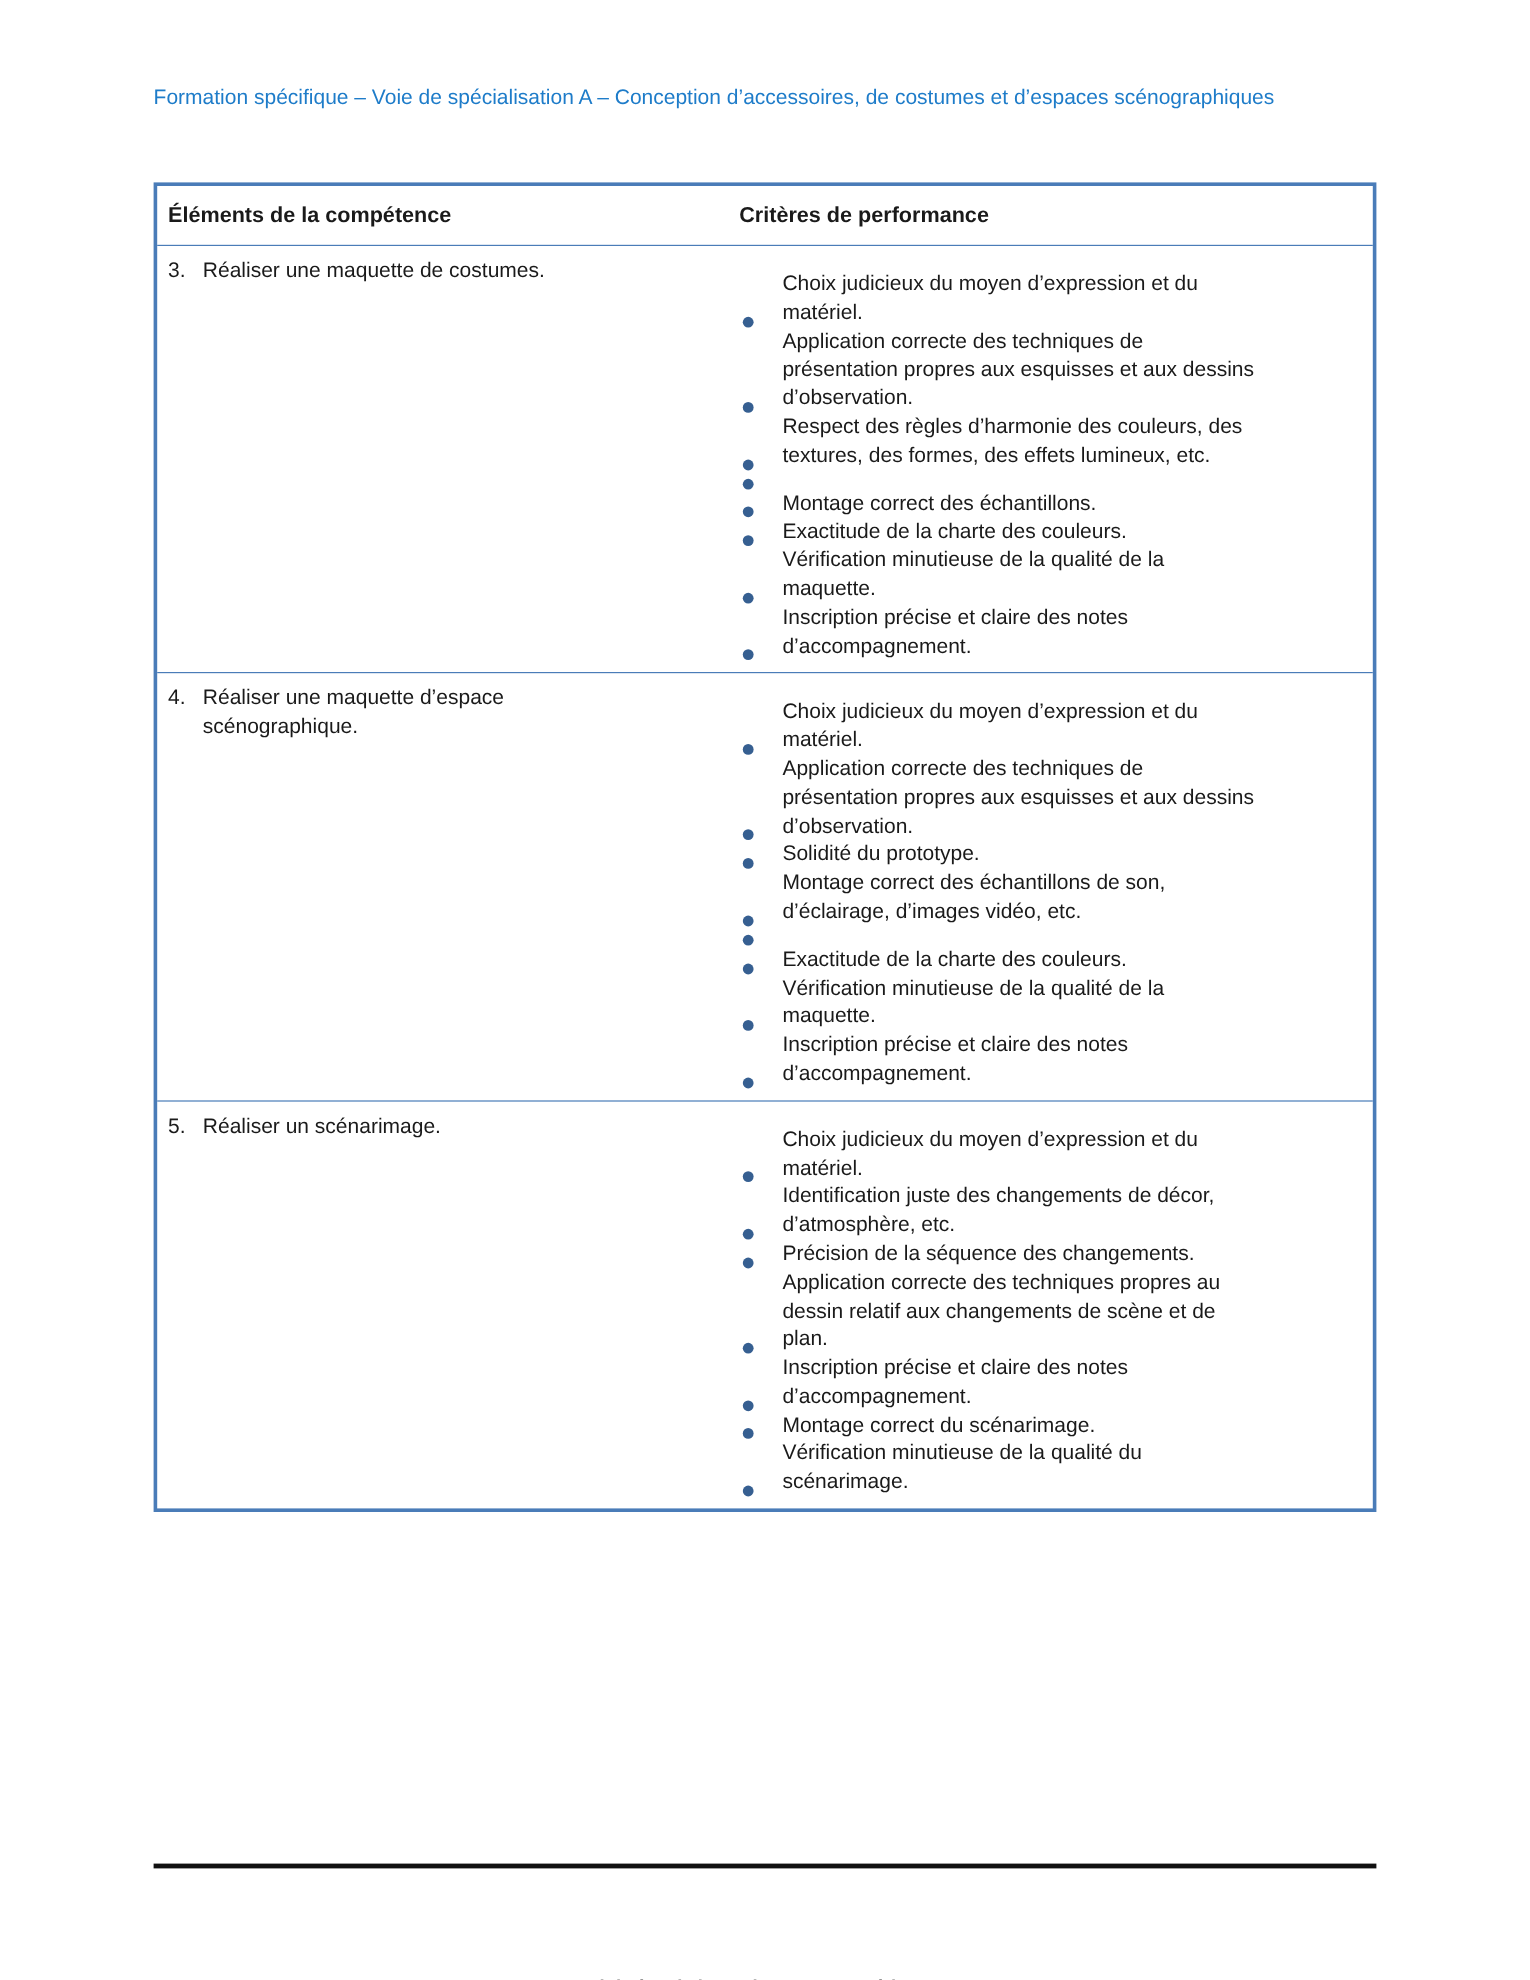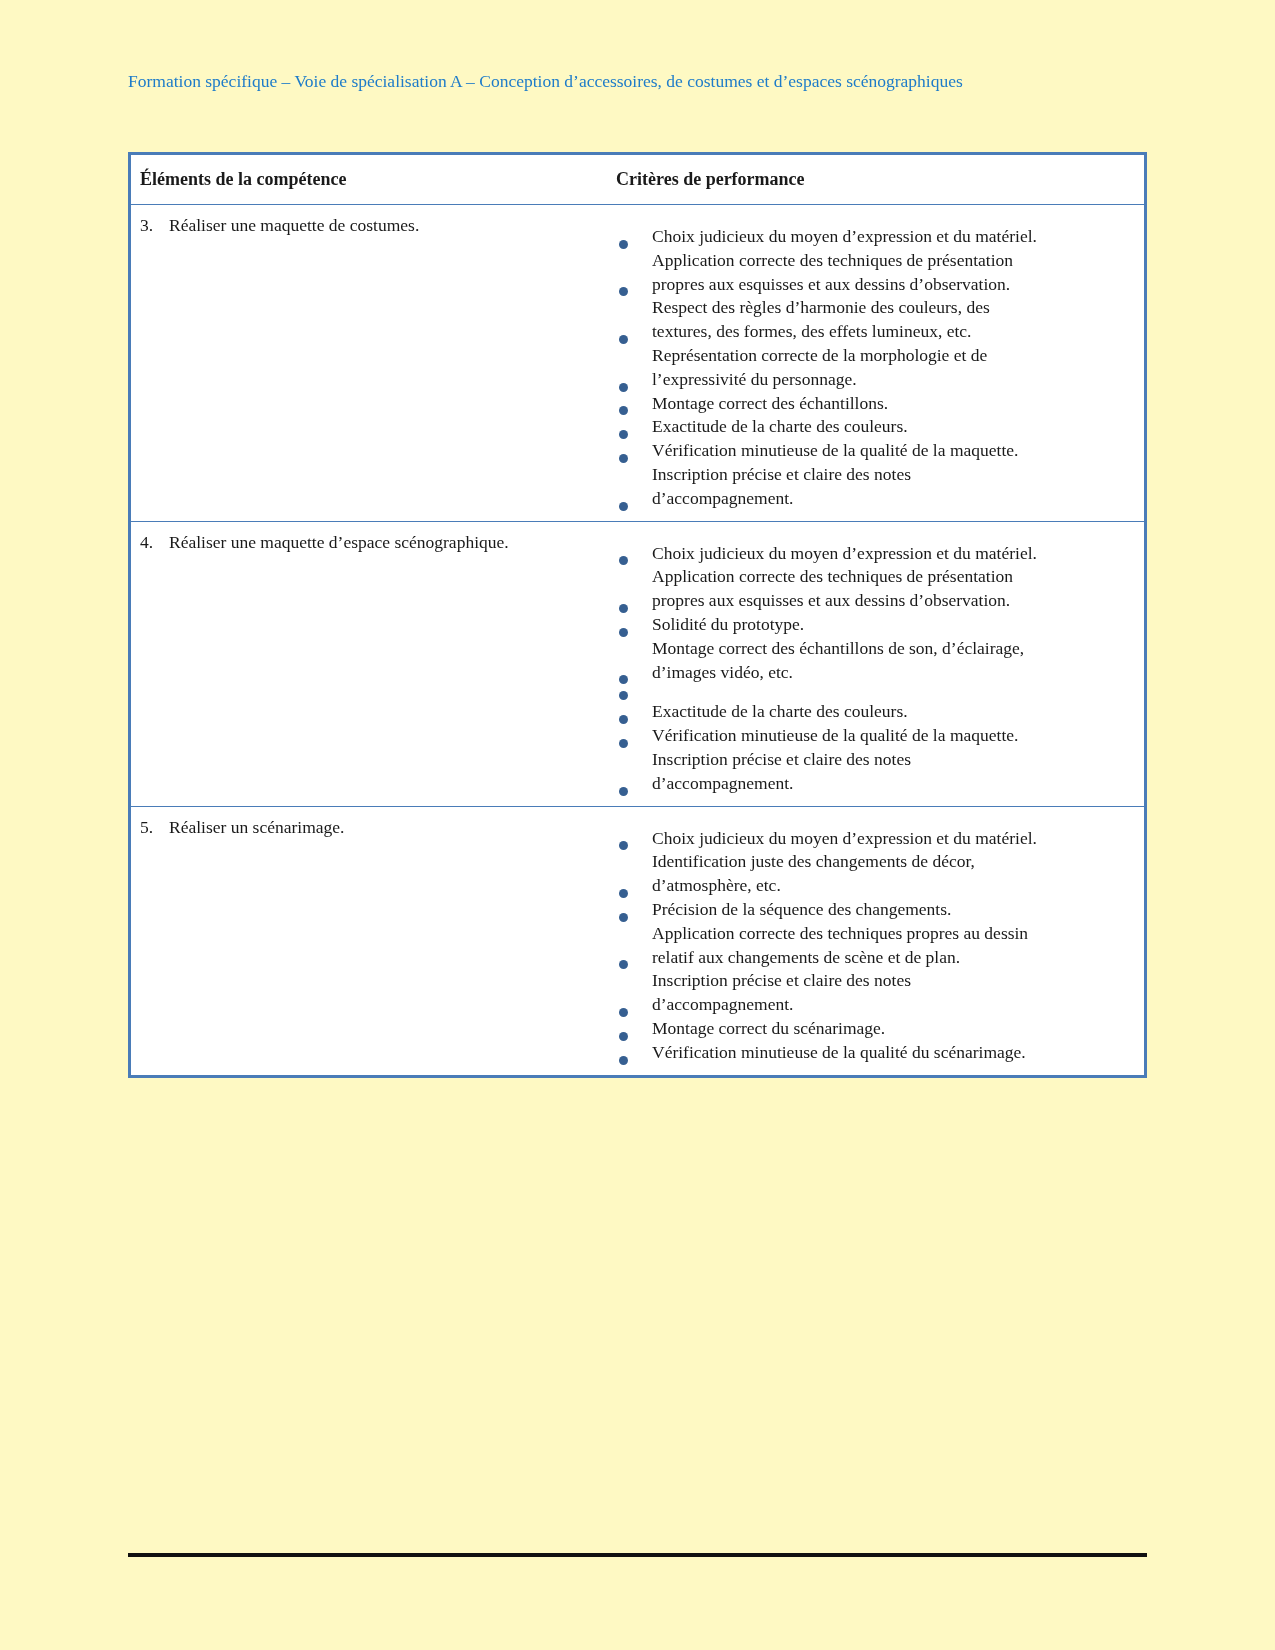--- a/index.html
+++ b/index.html
@@ -7,23 +7,23 @@
     --table-border-blue:#4A7CB8;
     --bullet-blue:#365F91;
     --text-color:#1A1A1A;
     --footer-gray:#757575;
     --footer-rule-black:#111111;
   }
   html,body{margin:0;padding:0;background:#e8e8e8;}
   .page{
     position:relative;
     width:1275px;height:1650px;
-    background:#fef9c3;
+    background:#ffffff;
     margin:0 auto;
-    font-family:Liberation Serif, serif;
+    font-family:Liberation Sans, sans-serif;
     color:var(--text-color);
     overflow:hidden;
   }
   .running-head{
     position:absolute;left:128px;top:70px;width:1020px;
     color:var(--header-blue);
     font-size:17.5px;line-height:23px;
   }
   .tbl{
     position:absolute;left:128px;top:128px;width:1013px;
@@ -95,21 +95,20 @@
               <div class="crit">
                 <span class="bullet">
                   <i></i>
                 </span>
                 <span class="ctext">Respect des règles d’harmonie des couleurs, des textures, des formes, des effets lumineux, etc.</span>
               </div>
               <div class="crit">
                 <span class="bullet">
                   <i></i>
                 </span>
-                <span class="ctext">Représentation correcte de la morphologie et de l’expressivité du personnage.</span>
               </div>
               <div class="crit">
                 <span class="bullet">
                   <i></i>
                 </span>
                 <span class="ctext">Montage correct des échantillons.</span>
               </div>
               <div class="crit">
                 <span class="bullet">
                   <i></i>

